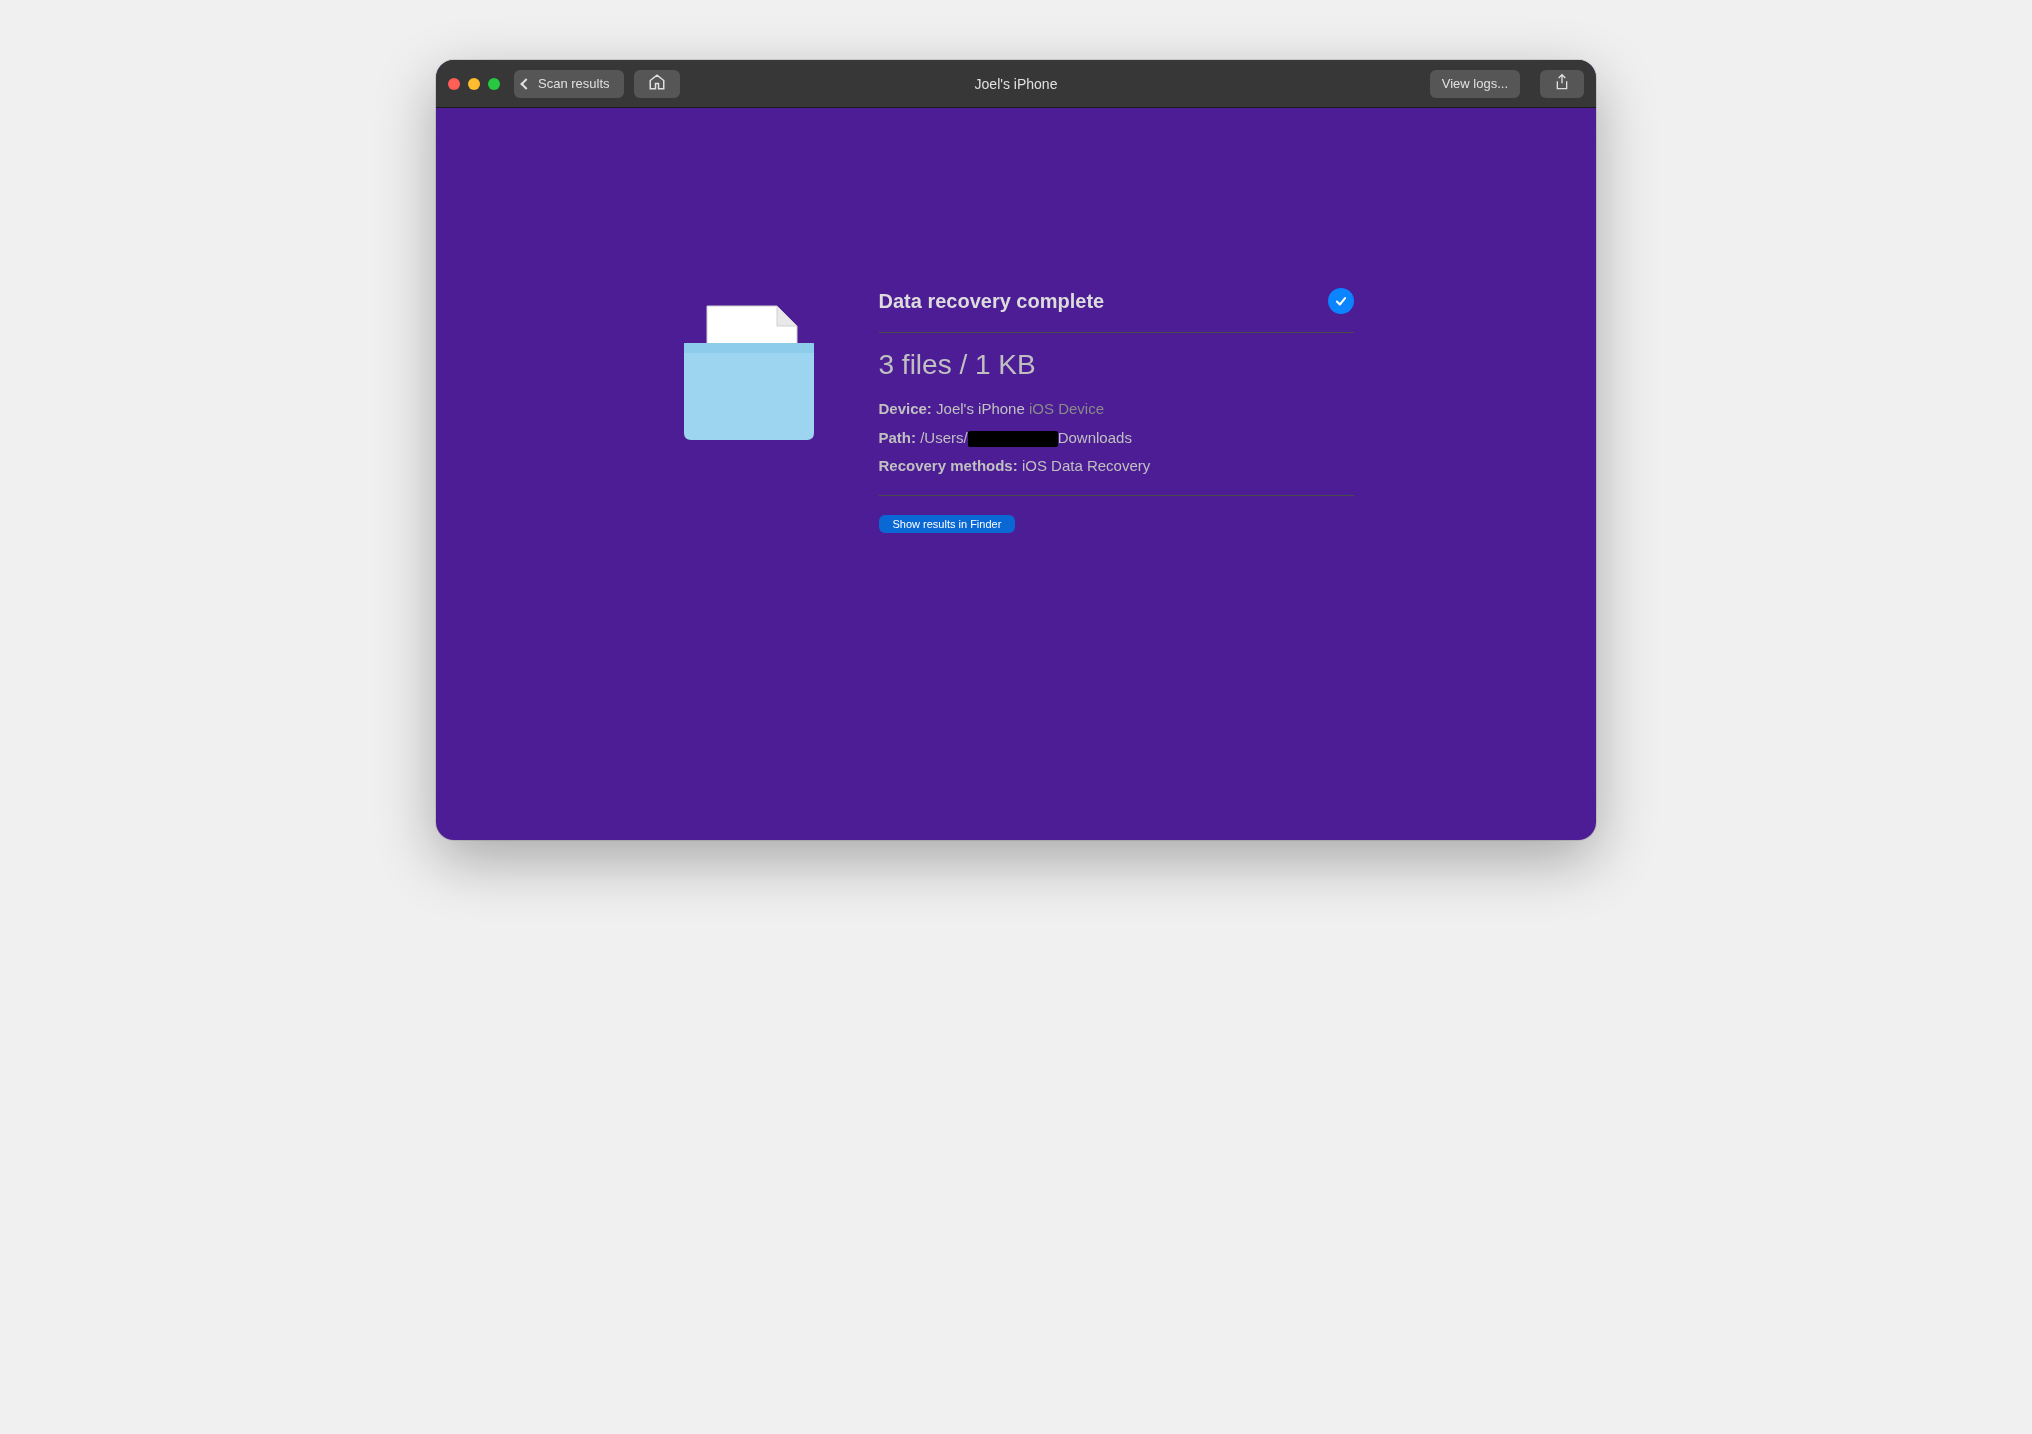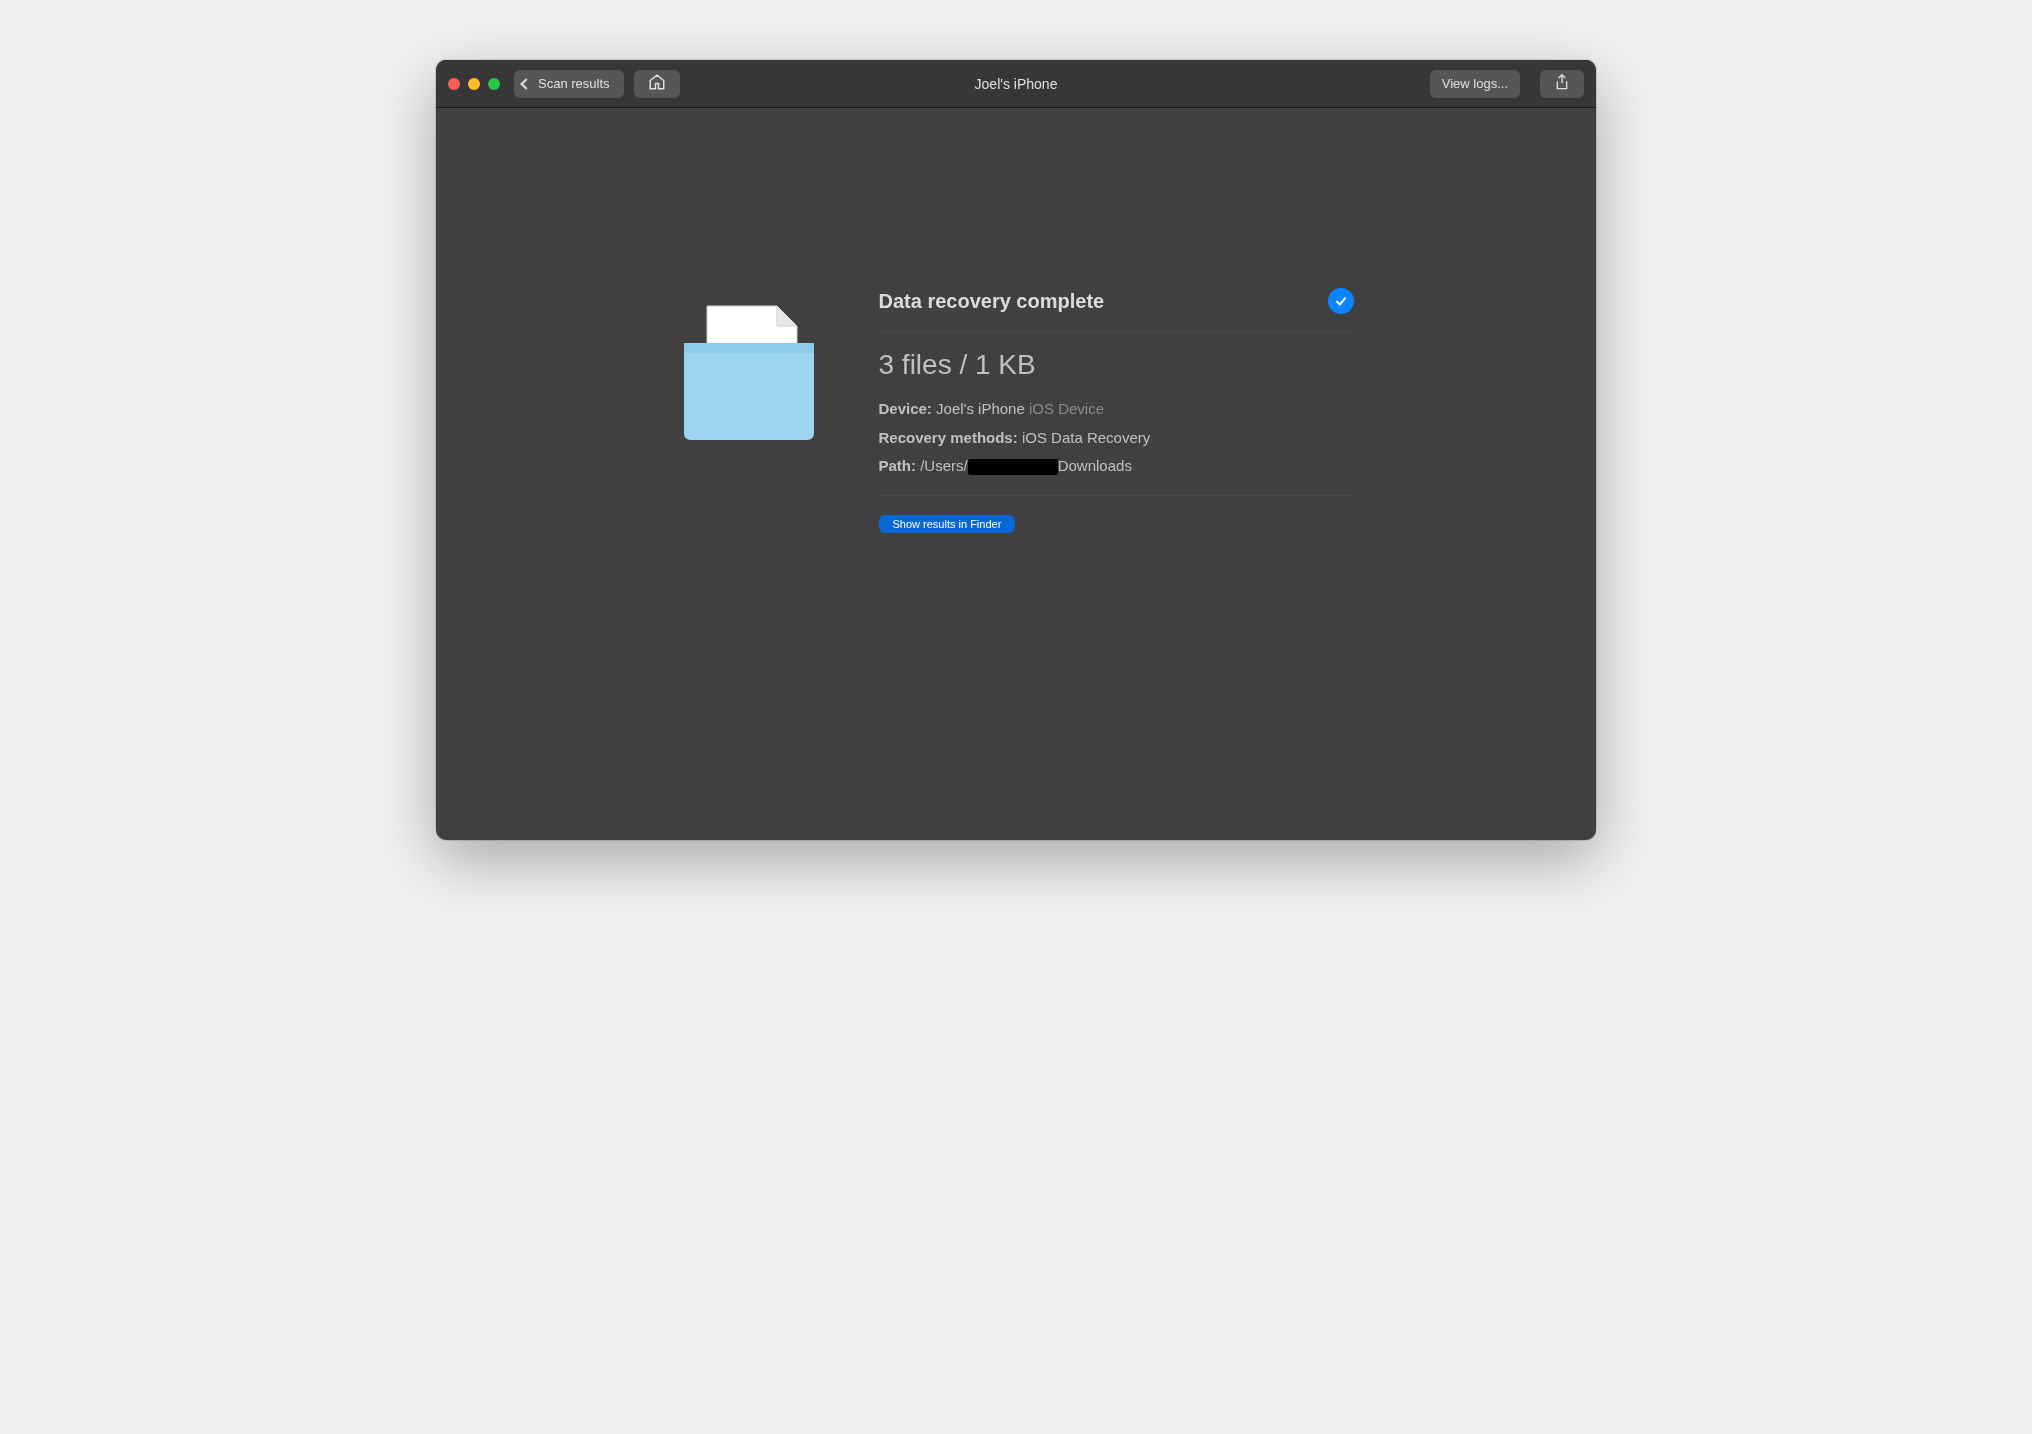--- a/index.html
+++ b/index.html
@@ -14,22 +14,22 @@
       display: flex;
       justify-content: center;
       align-items: flex-start;
       padding: 60px 80px;
       min-height: 100vh;
     }
     
     .window {
       width: 1160px;
       height: 780px;
-      background: #404040;
-      border-radius: 10px;
+      background: #4c1d95;
+      border-radius: 18px;
       box-shadow: 0 20px 60px rgba(0,0,0,0.3), 0 0 0 1px rgba(0,0,0,0.1);
       overflow: hidden;
       display: flex;
       flex-direction: column;
     }
     
     .titlebar {
       height: 48px;
       background: #373737;
       display: flex;
@@ -273,27 +273,27 @@
         
         <div class="summary">3 files / 1 KB</div>
         
         <div class="info-line">
           <span class="info-label">Device:</span>
           <span>Joel's iPhone</span>
           <span class="info-dim">iOS Device</span>
         </div>
         
         <div class="info-line">
+          <span class="info-label">Path:</span>
+          <span>/Users/</span><span class="redacted"></span><span>Downloads</span>
+        </div>
+        
+        <div class="info-line">
           <span class="info-label">Recovery methods:</span>
           <span>iOS Data Recovery</span>
-        </div>
-        
-        <div class="info-line">
-          <span class="info-label">Path:</span>
-          <span>/Users/</span><span class="redacted"></span><span>Downloads</span>
         </div>
         
         <div class="divider2"></div>
         
         <button class="primary-button">
           <span>Show results in Finder</span>
         </button>
       </div>
 
     </div>

